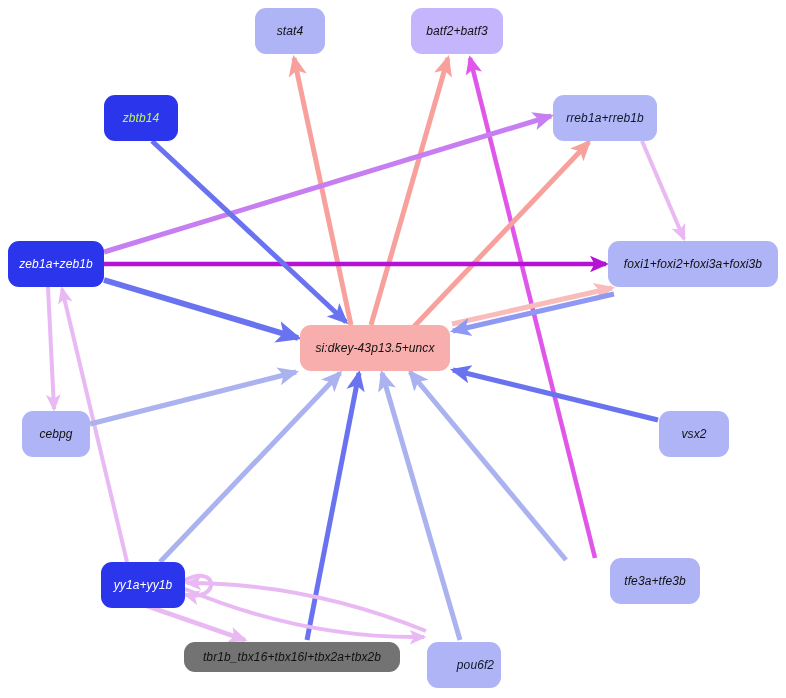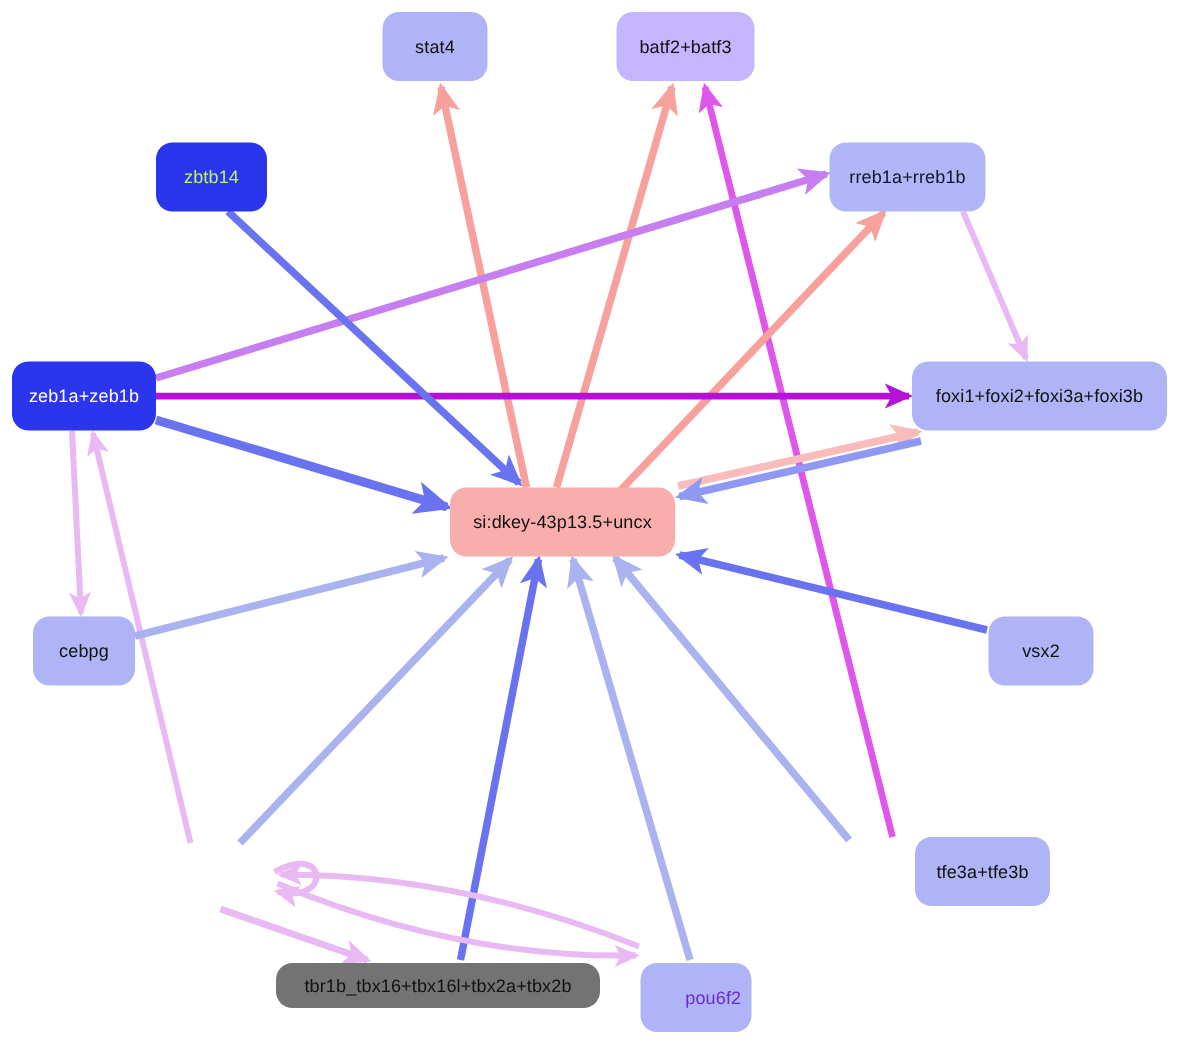--- a/index.html
+++ b/index.html
@@ -36,20 +36,21 @@
     box-sizing: border-box;
     border-radius: 11px;
     display: flex;
     align-items: center;
     justify-content: center;
     font-size: 12px;
     line-height: 1;
     white-space: nowrap;
     letter-spacing: 0.1px;
     user-select: none;
+    font-style: italic;
   }
 </style>
 </head>
 <body>
 
 <div id="graph-canvas">
   <svg id="edge-layer" viewBox="0 0 786 698" width="786" height="698" xmlns="http://www.w3.org/2000/svg">
       <defs>
         <marker id="ah0" viewBox="0 0 10 10" refX="8.5" refY="5" markerWidth="4.2" markerHeight="4.2" orient="auto-start-reverse" markerUnits="strokeWidth">
           <path d="M 0 0.6 L 10 5 L 0 9.4 L 2.4 5 Z" fill="#f8a09b"></path>
@@ -212,23 +213,26 @@
       </div>
       <div class="gnode" style="left: 300px; top: 325px; width: 150px; height: 46px; background: rgb(247, 174, 172); color: rgb(17, 17, 17);">
         <span>si:dkey-43p13.5+uncx</span>
       </div>
       <div class="gnode" style="left: 22px; top: 411px; width: 68px; height: 46px; background: rgb(174, 180, 245); color: rgb(17, 17, 17);">
         <span>cebpg</span>
       </div>
       <div class="gnode" style="left: 659px; top: 411px; width: 70px; height: 46px; background: rgb(174, 180, 245); color: rgb(17, 17, 17);">
         <span>vsx2</span>
       </div>
+      <div class="gnode" style="left: 101px; top: 562px; width: 84px; height: 46px; background: rgb(43, 53, 236); color: rgb(255, 255, 255);">
+        <span>yy1a+yy1b</span>
+      </div>
       <div class="gnode" style="left: 562px; top: 558px; width: 90px; height: 46px; background: rgb(174, 180, 245); color: rgb(17, 17, 17); margin-left: 48px;">
         <span>tfe3a+tfe3b</span>
       </div>
       <div class="gnode" style="left: 184px; top: 642px; width: 216px; height: 30px; background: #737373; color: rgb(17, 17, 17);">
         <span>tbr1b_tbx16+tbx16l+tbx2a+tbx2b</span>
       </div>
-      <div class="gnode" style="left: 427px; top: 642px; width: 74px; height: 46px; background: rgb(174, 180, 245); color: #6d28d9; padding-left: 23px;">
+      <div class="gnode" style="left: 427px; top: 642px; width: 74px; height: 46px; background: rgb(174, 180, 245); color: #0f172a; padding-left: 23px;">
         <span>pou6f2</span>
       </div>
     </div>
 </div>
 
 </body></html>

